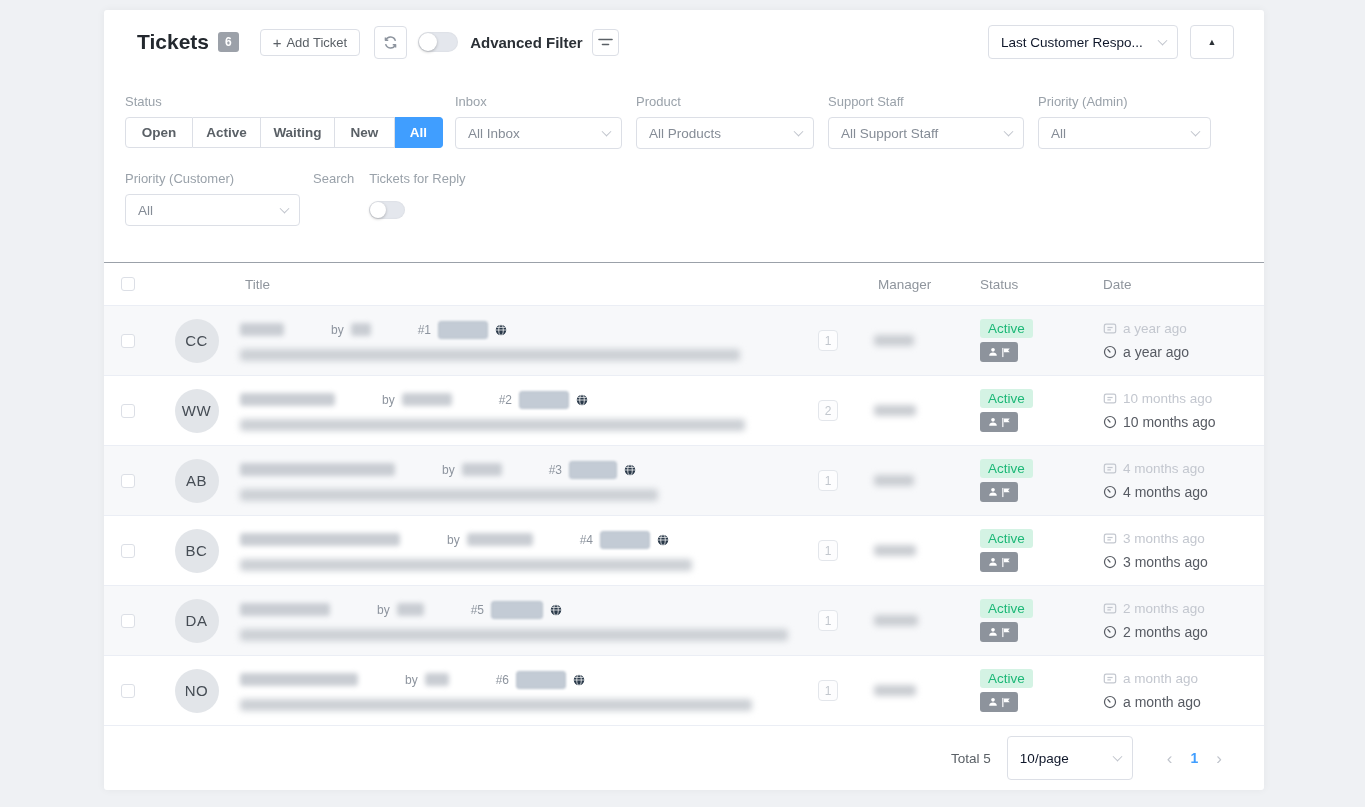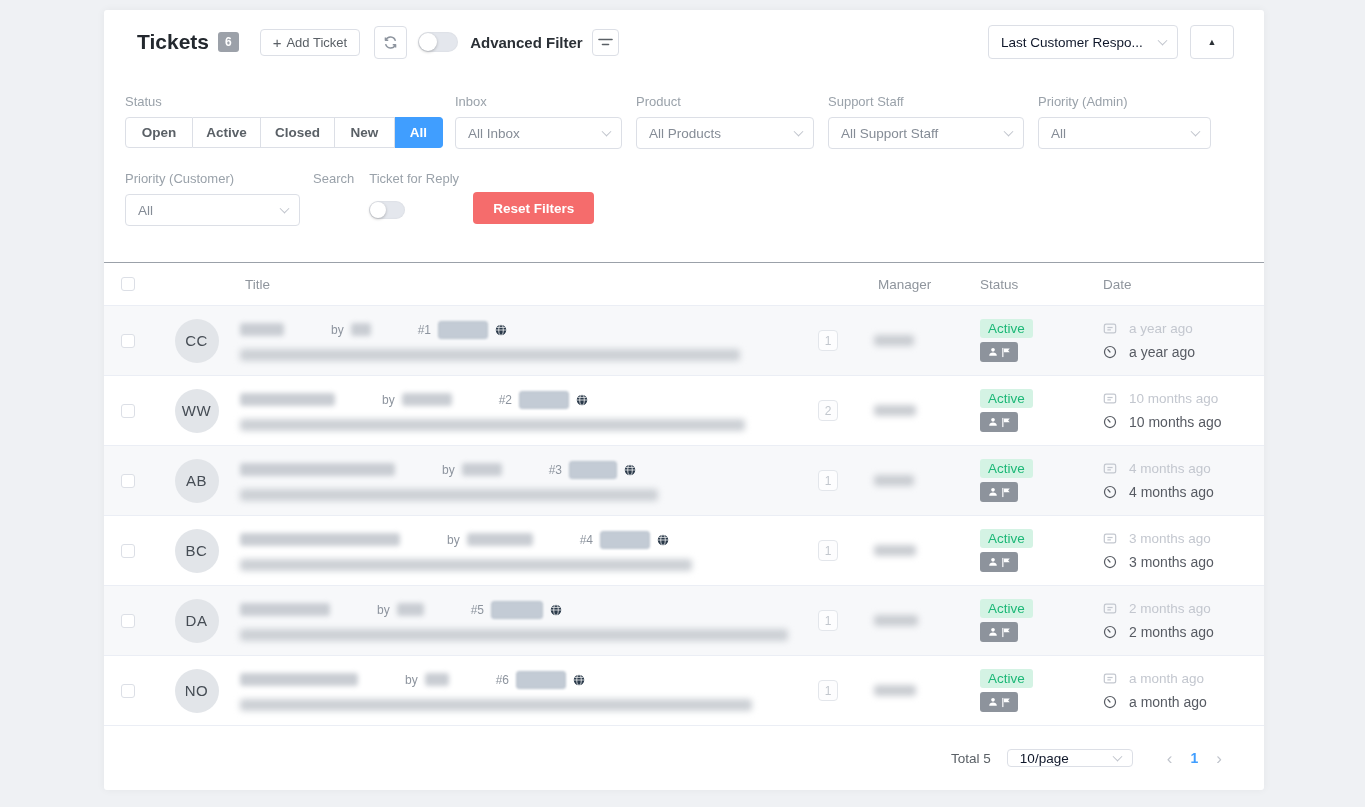--- a/index.html
+++ b/index.html
@@ -81,21 +81,21 @@
   .pillblob { background:#c3cbd5; border:1px solid #b9c2cd; border-radius:3px; height:18px; filter:blur(1px); }
   .by, .tno { font-size:12px; color:#8d949e; white-space:nowrap;padding-left:40px; }
   .count-pill { min-width:20px; height:21px; border:1px solid #e3e6eb; background:#fdfdfe;
                 border-radius:4px; color:#c2c7ce; font-size:12px; display:inline-flex;
                 align-items:center; justify-content:center; padding:0 4px; }
   .mgr-blob { background:#c9ccd1; border-radius:3px; height:11px; filter:blur(3px); margin-left:36px; }
   .badge-active { display:inline-block; padding:2px 8px; background:#d4f3e4; color:#1cb877;
                   font-size:13.5px; border-radius:3px; }
   .badge-gray { width:38px; height:20px; background:#8d939c; border-radius:3px; margin-top:4px;
                 display:flex; align-items:center; justify-content:center; gap:3px; }
-  .dline { display:flex; align-items:center; gap:12px; font-size:13.5px; color:#c3c7cf; }
+  .dline { display:flex; align-items:center; gap:6px; font-size:13.5px; color:#c3c7cf; }
   .dline.created { color:#575b63; font-size:14px; margin-top:8px; }
 
   
   .card-footer { display:flex; align-items:center; justify-content:flex-end;
                  height:64px; padding:0 32px 0 0; }
   .total { font-size:13.5px; color:#5a6066; margin-right:16px; }
   .pp-select { width:126px; }
   .pager { display:flex; align-items:center; margin-left:24px; }
   .pg-arrow { font-size:17px; color:#c0c4cc; padding:0 10px; cursor:default; line-height:1; }
   .pg-num { font-size:14px; color:#409eff; font-weight:700; padding:0 8px; cursor:pointer; }
@@ -153,21 +153,21 @@
     </div>
   </div>
 
   <div class="filters">
     <div class="frow">
       <div class="fgroup">
         <span class="flabel">Status</span>
         <div class="seg">
           <button style="width:68px">Open</button>
           <button style="width:68px">Active</button>
-          <button style="width:74px">Closed</button>
+          <button style="width:74px">Waiting</button>
           <button style="width:60px">New</button>
           <button style="width:48px" class="active">All</button>
         </div>
       </div>
 
       <div class="fgroup" style="margin-left:12px">
         <span class="flabel">Inbox</span>
         <div class="select" style="width:167px">
           <span>All Inbox</span>
           <i class="chev"></i>
@@ -206,29 +206,26 @@
           <span>All</span>
           <i class="chev"></i>
         </div>
       </div>
 
       <div class="fgroup" style="margin-left:13px">
         <span class="flabel">Search</span>
       </div>
 
       <div class="fgroup" style="margin-left:15px; width:104px">
-        <span class="flabel">Ticket for Reply</span>
+        <span class="flabel">Tickets for Reply</span>
         <div class="toggle" style="margin-left:0; width:36px; height:18px; margin-top:7px">
           <span class="knob" style="width:16px; height:16px"></span>
         </div>
       </div>
 
-      <div class="fgroup" style="padding-top:21px">
-        <button class="reset-btn">Reset Filters</button>
-      </div>
     </div>
   </div>
 
   <div class="table-wrap">
 
     <div class="trow thead">
       <div class="c-check">
           <div class="checkbox"></div>
         </div>
       <div class="c-avatar"></div>
@@ -649,21 +646,21 @@
             </span>
           <span>a month ago</span>
         </div>
       </div>
     </div>
 
   </div>
 
   <div class="card-footer">
     <span class="total">Total 5</span>
-    <div class="select dark pp-select" style="height:18px">
+    <div class="select dark pp-select" style="height:44px">
       <span>10/page</span>
       <i class="chev"></i>
     </div>
     <div class="pager">
       <span class="pg-arrow">‹</span>
       <span class="pg-num">1</span>
       <span class="pg-arrow">›</span>
     </div>
   </div>
 

